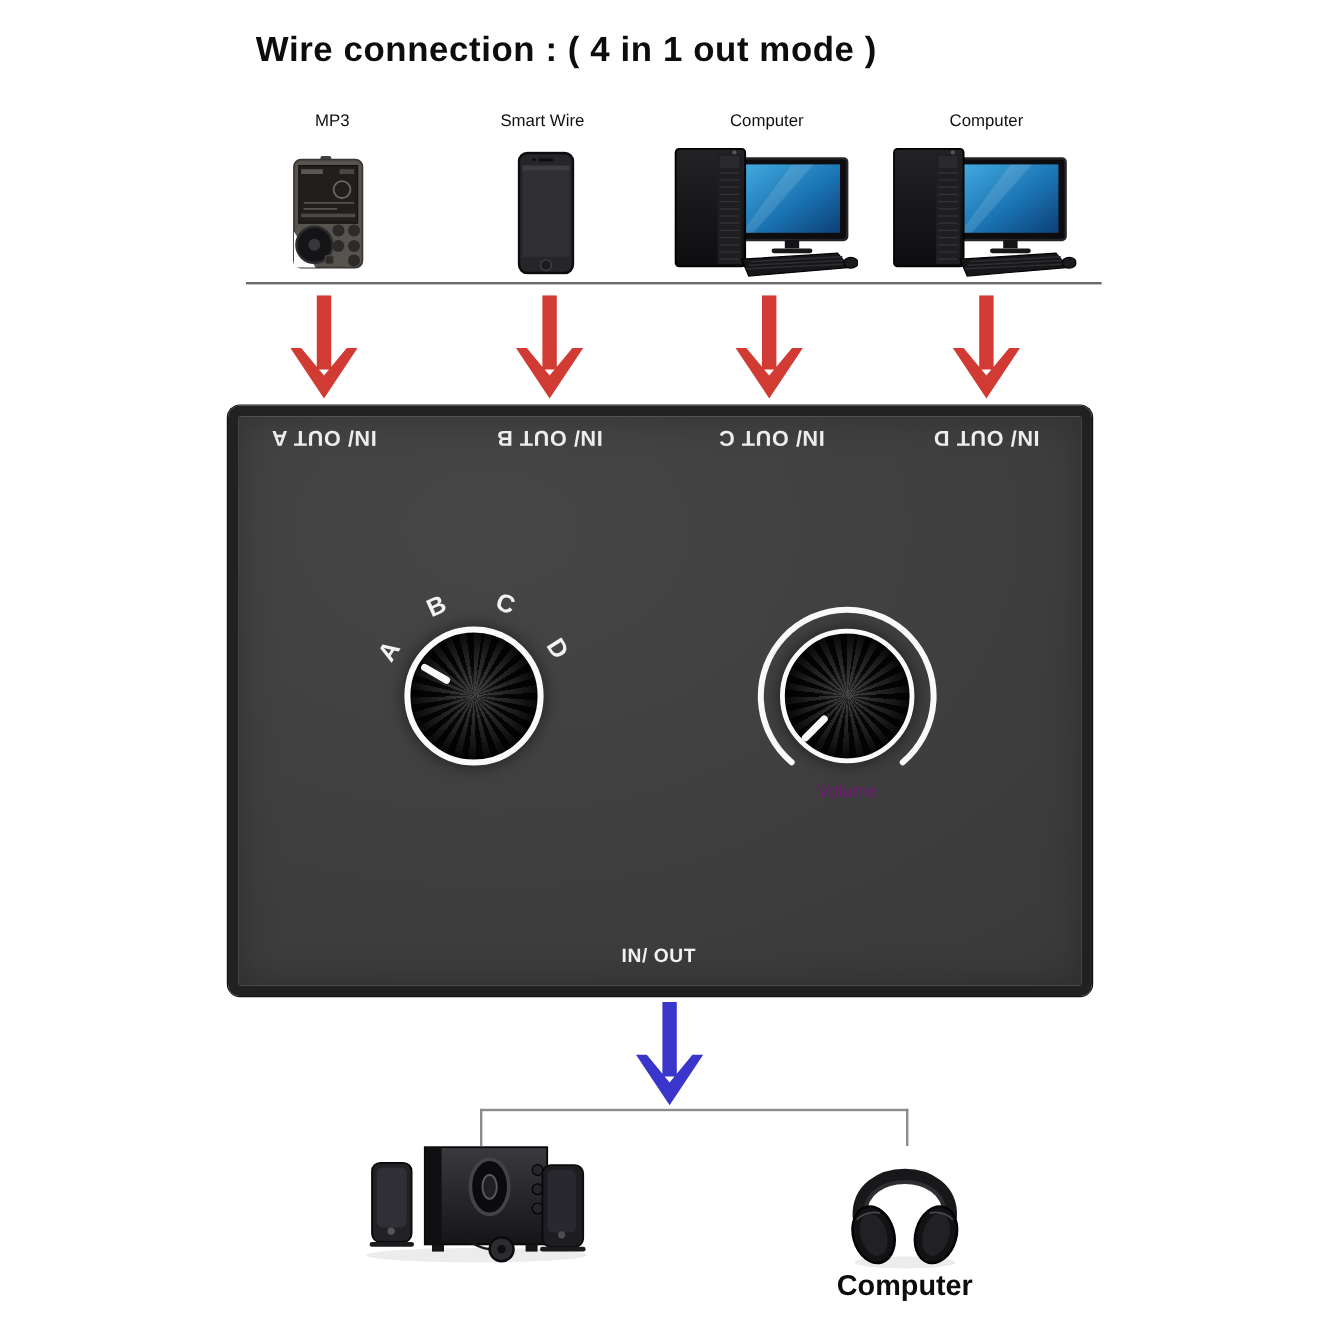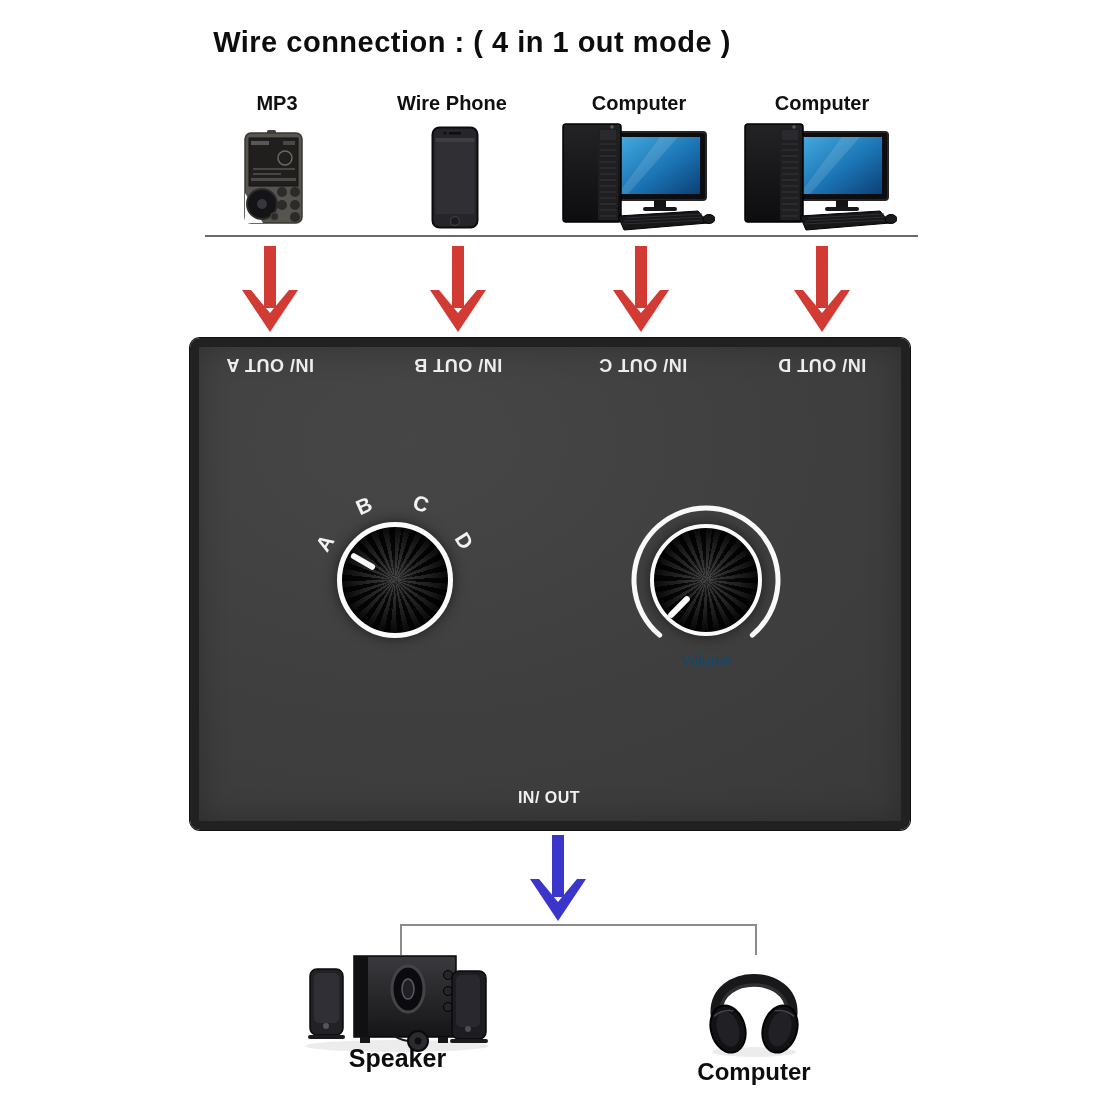--- a/index.html
+++ b/index.html
@@ -1,42 +1,42 @@
 <!DOCTYPE html>
 <html><head>
 <meta charset="utf-8">
 <style>
   html,body{margin:0;padding:0;background:#fff;}
   .stage{position:relative;width:1100px;height:1100px;background:#ffffff;
          font-family:"Liberation Sans",sans-serif;overflow:hidden;}
   .abs{position:absolute;}
   .title{top:26px;left:0;width:944px;text-align:center;font-size:29px;
          font-weight:bold;color:#0d0d0d;letter-spacing:.5px;}
-  .src-label{top:92px;width:180px;text-align:center;font-size:20px;
-             font-weight:bold;color:#101010;}
+  .src-label{top:92px;width:180px;text-align:center;font-size:14px;
+             font-weight:normal;color:#101010;}
   .baseline{left:205px;top:235px;width:713px;height:2px;background:#6a6a6a;}
   .switch-box{left:190px;top:338px;width:720px;height:492px;box-sizing:border-box;
               background:radial-gradient(120% 120% at 30% 20%, #464646 0%, #3d3d3d 60%, #383838 100%);
               border:9px solid #212121;border-radius:10px;
               box-shadow:0 0 0 1px #111, inset 0 0 30px rgba(0,0,0,.25);}
   .port-label{top:354px;width:170px;text-align:center;transform:rotate(180deg);
               font-size:18px;font-weight:bold;color:#ededed;letter-spacing:.5px;}
   .knob{border-radius:50%;box-sizing:border-box;border:5px solid #fafafa;
         background:
           radial-gradient(circle at 50% 48%, rgba(120,120,120,.35) 0%, rgba(0,0,0,.1) 30%, rgba(0,0,0,.75) 78%),
           repeating-conic-gradient(from 10deg, #2c2c2e 0deg 7deg, #070708 7deg 14deg);
         box-shadow:0 0 14px rgba(0,0,0,.55), inset 0 0 20px rgba(0,0,0,.85);}
   .sel-knob{left:337px;top:522px;width:116px;height:116px;}
   .vol-knob{left:650px;top:524px;width:112px;height:112px;border-width:4px;}
   .indicator{width:6px;background:#fafafa;border-radius:3px;}
   .sel-ind{left:360px;top:548px;height:27px;transform:rotate(-60deg);}
   .vol-ind{left:676px;top:593px;height:28px;transform:rotate(45deg);}
   .sel-letter{width:26px;height:26px;line-height:26px;text-align:center;
               font-size:21px;font-weight:bold;color:#f3f3f3;}
-  .vol-label{left:646px;top:651px;width:120px;text-align:center;font-size:15px;color:#0c4a6e;}
+  .vol-label{left:646px;top:651px;width:120px;text-align:center;font-size:15px;color:#701a75;}
   .out-label{left:469px;top:789px;width:160px;text-align:center;font-size:16px;
              font-weight:bold;color:#f1f1f1;letter-spacing:.5px;}
   .bracket-h{left:400px;top:924px;width:357px;height:2px;background:#8c8c8c;}
   .bracket-v{top:924px;width:2px;height:31px;background:#8c8c8c;}
   .sink-label{text-align:center;font-weight:bold;color:#0d0d0d;}
 </style>
 </head>
 <body>
 
 <div class="stage">
@@ -55,21 +55,21 @@
       <linearGradient id="g-sub" x1="0" y1="0" x2="0" y2="1">
         <stop offset="0" stop-color="#3a3a3e"></stop>
           <stop offset="1" stop-color="#151517"></stop>
       </linearGradient>
     </defs>
   </svg>
 
   <div class="abs title">Wire connection : ( 4 in 1 out mode )</div>
 
   <div class="abs src-label" style="left:187px">MP3</div>
-  <div class="abs src-label" style="left:362px">Wire Phone</div>
+  <div class="abs src-label" style="left:362px">Smart Wire</div>
   <div class="abs src-label" style="left:549px">Computer</div>
   <div class="abs src-label" style="left:732px">Computer</div>
 
   <svg class="abs" style="left:243px;top:129px" width="62" height="97" viewBox="0 0 62 97">
     <rect x="24" y="1" width="9" height="5" rx="1.5" fill="#44423e"></rect>
     <rect x="2" y="4" width="57" height="90" rx="6" fill="#57544f" stroke="#393733" stroke-width="1.5"></rect>
     <rect x="6" y="9" width="49" height="48" fill="#211f1e" stroke="#141312"></rect>
     <rect x="8" y="12" width="18" height="4" fill="#5a5856"></rect>
     <rect x="40" y="12" width="12" height="4" fill="#4a4846"></rect>
     <circle cx="42" cy="29" r="7" fill="none" stroke="#6a6866" stroke-width="1.5"></circle>
@@ -197,21 +197,20 @@
     <rect x="62" y="84" width="10" height="6" fill="#161618"></rect>
     <rect x="140" y="84" width="10" height="6" fill="#161618"></rect>
     <path d="M110 88 C 96 86 88 78 86 68" stroke="#1a1a1c" stroke-width="2" fill="none"></path>
     <circle cx="120" cy="88" r="10" fill="#2b2b30" stroke="#0a0a0c" stroke-width="2"></circle>
     <circle cx="120" cy="88" r="3.5" fill="#0f0f11"></circle>
     <rect x="154" y="18" width="34" height="68" rx="7" fill="#1d1d21" stroke="#0a0a0c" stroke-width="1.5"></rect>
     <rect x="158" y="22" width="24" height="52" rx="5" fill="#28282e"></rect>
     <circle cx="170" cy="76" r="3" fill="#4d4d55"></circle>
     <rect x="152" y="86" width="38" height="4" rx="2" fill="#1b1b1e"></rect>
   </svg>
-  <div class="abs sink-label" style="left:300px;top:1044px;width:195px;font-size:25px">Speaker</div>
 
   <svg class="abs" style="left:699px;top:950px" width="110" height="110" viewBox="0 0 110 110">
     <ellipse cx="55" cy="102" rx="42" ry="5" fill="#ececec"></ellipse>
     <path d="M17 64 C 15 18 95 18 93 64" fill="none" stroke="#18181b" stroke-width="11" stroke-linecap="round"></path>
     <path d="M22 62 C 21 26 89 26 88 62" fill="none" stroke="#2e2e33" stroke-width="3.5"></path>
     <path d="M17 58 l3 12 M93 58 l-3 12" stroke="#101012" stroke-width="4"></path>
     <g transform="rotate(-16 29 79)">
       <ellipse cx="29" cy="79" rx="17" ry="24" fill="#121215" stroke="#030304" stroke-width="2"></ellipse>
       <ellipse cx="29" cy="79" rx="11" ry="18" fill="#202025"></ellipse>
       <path d="M19 63 A 22 22 0 0 1 39 63" stroke="#46464d" stroke-width="1.5" fill="none"></path>

